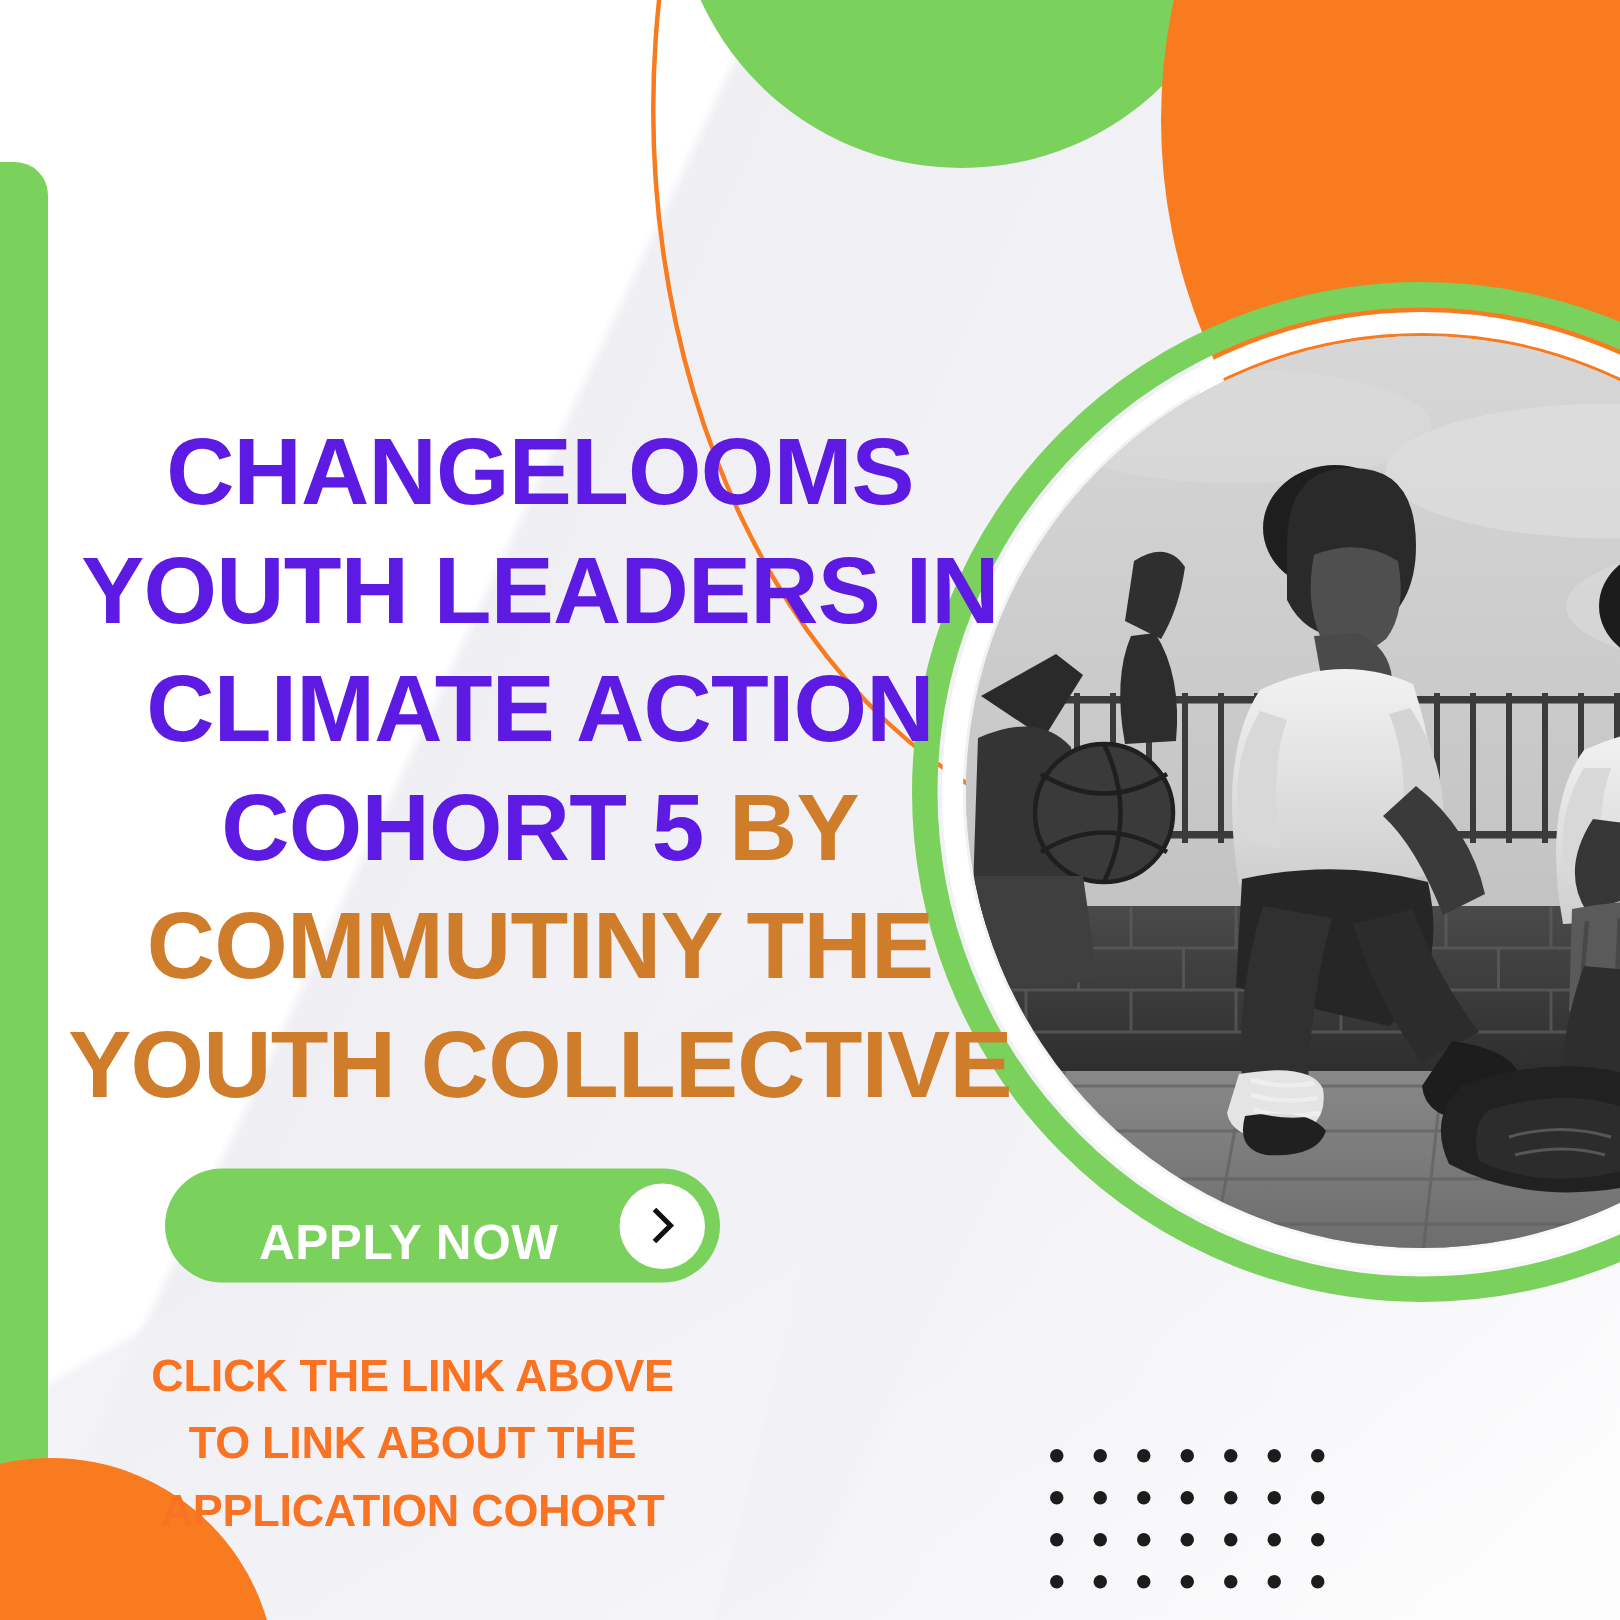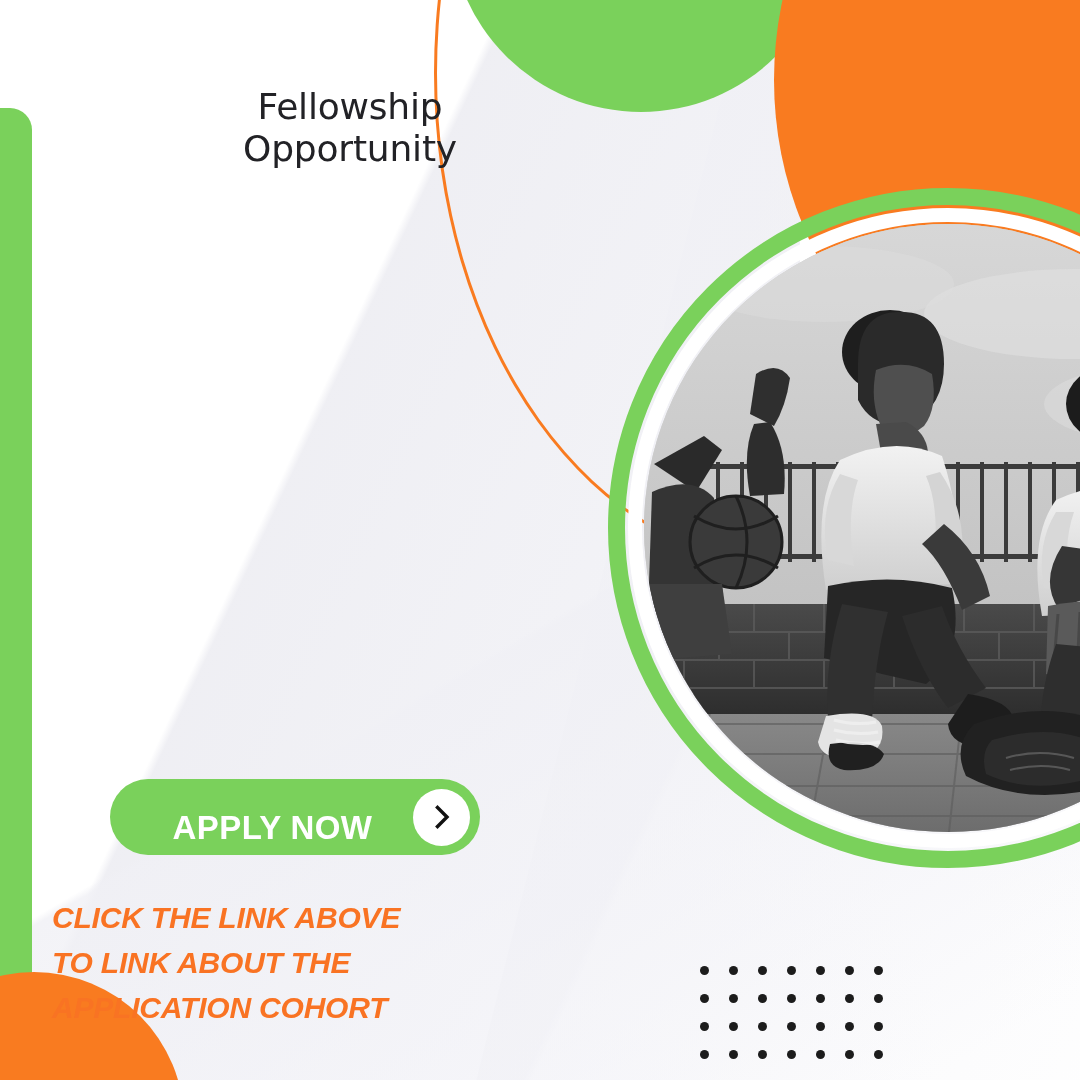--- a/index.html
+++ b/index.html
@@ -254,31 +254,30 @@
     background: #ffffff;
     display: flex;
     align-items: center;
     justify-content: center;
     flex: 0 0 auto;
   }
   .cta-arrow svg { display: block; }
 
   .subtext {
     position: absolute;
-    left: 52px;
+    left: 40px;
     top: 895px;
     width: 470px;
-    text-align: left;
+    text-align: center;
     font-family: "Liberation Sans", sans-serif;
     font-weight: 700;
     font-size: 30px;
     line-height: 45px;
     color: var(--orange-text);
     letter-spacing: -0.2px;
-    font-style: italic;
   }
   .subtext span { display: block; }
 
   :root {
     --green: #7ad15b;
     --orange: #f97b20;
     --orange-text: #f97323;
     --purple: #5c1ae2;
     --ochre: #cf7d2b;
   }
@@ -505,25 +504,29 @@
       <i></i>
     <i></i>
       <i></i>
       <i></i>
       <i></i>
       <i></i>
       <i></i>
       <i></i>
   </div>
 
-  <div class="eyebrow">
-    <span>Fellowship</span>
-    <span>Opportunity</span>
-  </div>
-
+
+  <h1 class="headline">
+    <span class="ln hl-purple">CHANGELOOMS</span>
+    <span class="ln hl-purple">YOUTH LEADERS IN</span>
+    <span class="ln hl-purple">CLIMATE ACTION</span>
+    <span class="ln"><span class="hl-purple">COHORT 5 </span><span class="hl-orange">BY</span></span>
+    <span class="ln hl-orange">COMMUTINY THE</span>
+    <span class="ln hl-orange">YOUTH COLLECTIVE</span>
+  </h1>
 
   <button class="cta">
     <span class="cta-label">APPLY NOW</span>
     <span class="cta-arrow">
       <svg width="26" height="26" viewBox="0 0 26 26" aria-hidden="true">
         <path d="M8.5 3.5 L18 13 L8.5 22.5" fill="none" stroke="#111111" stroke-width="3.4" stroke-linecap="square" stroke-linejoin="miter"></path>
       </svg>
     </span>
   </button>
 

